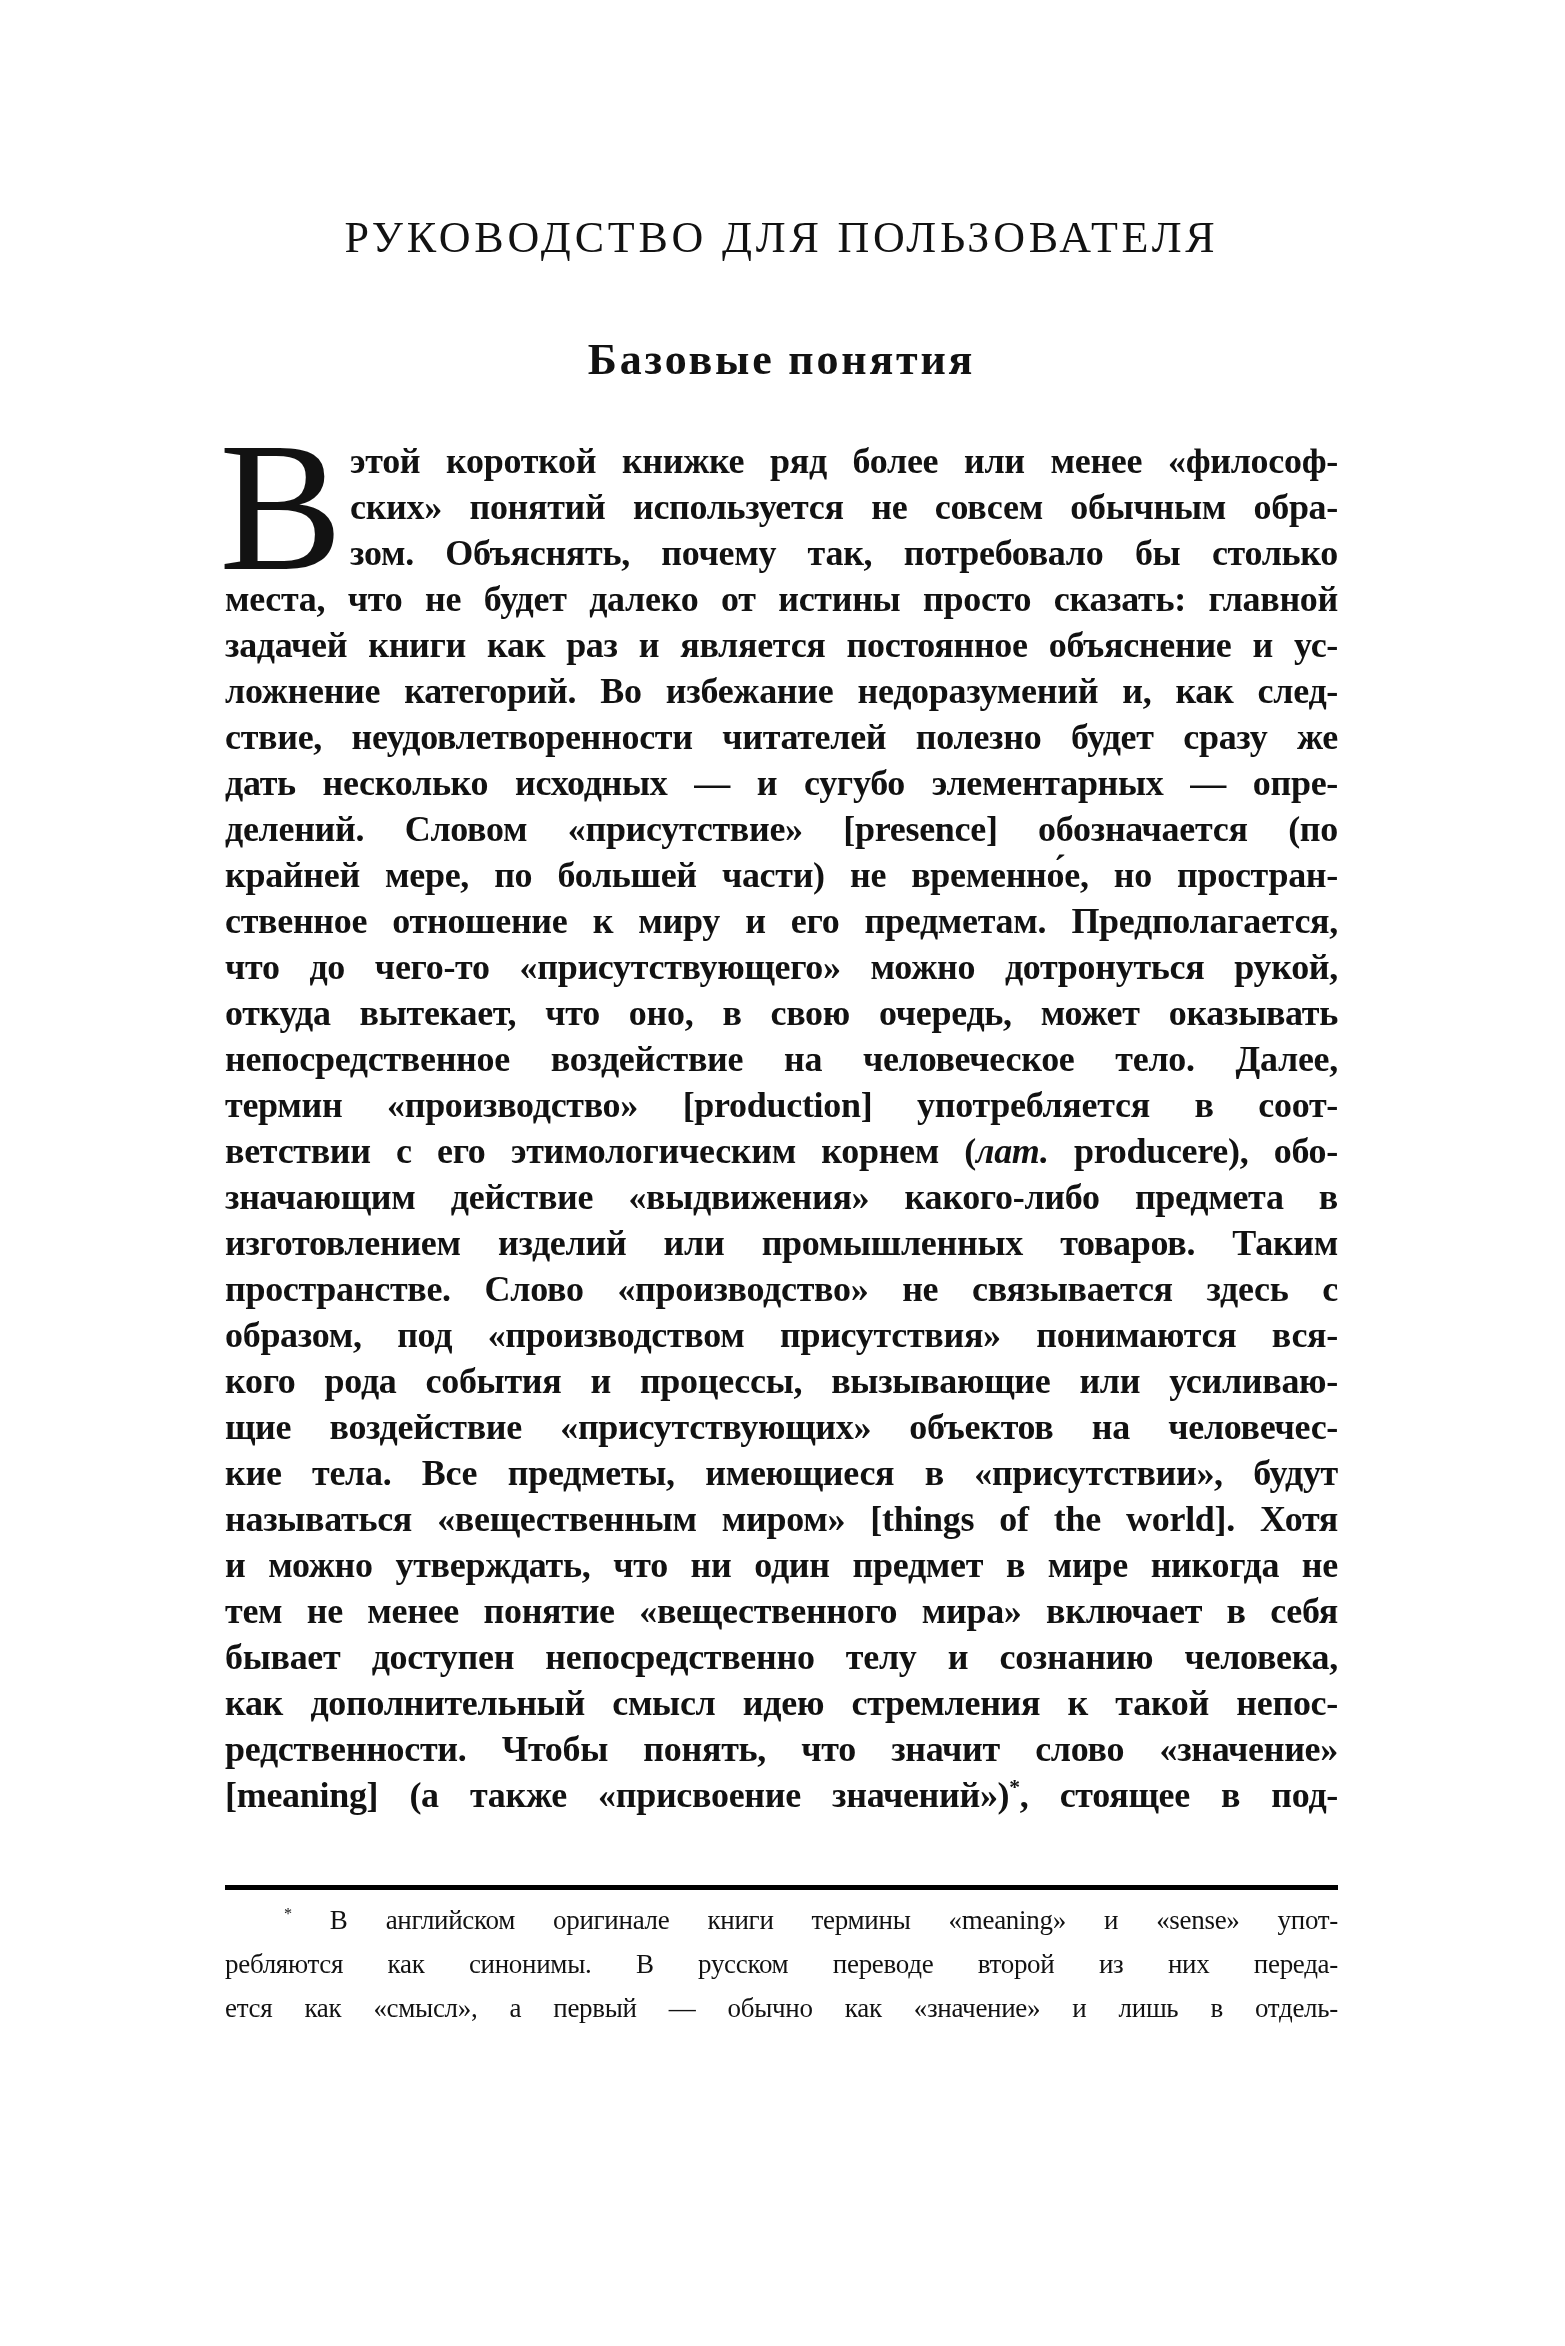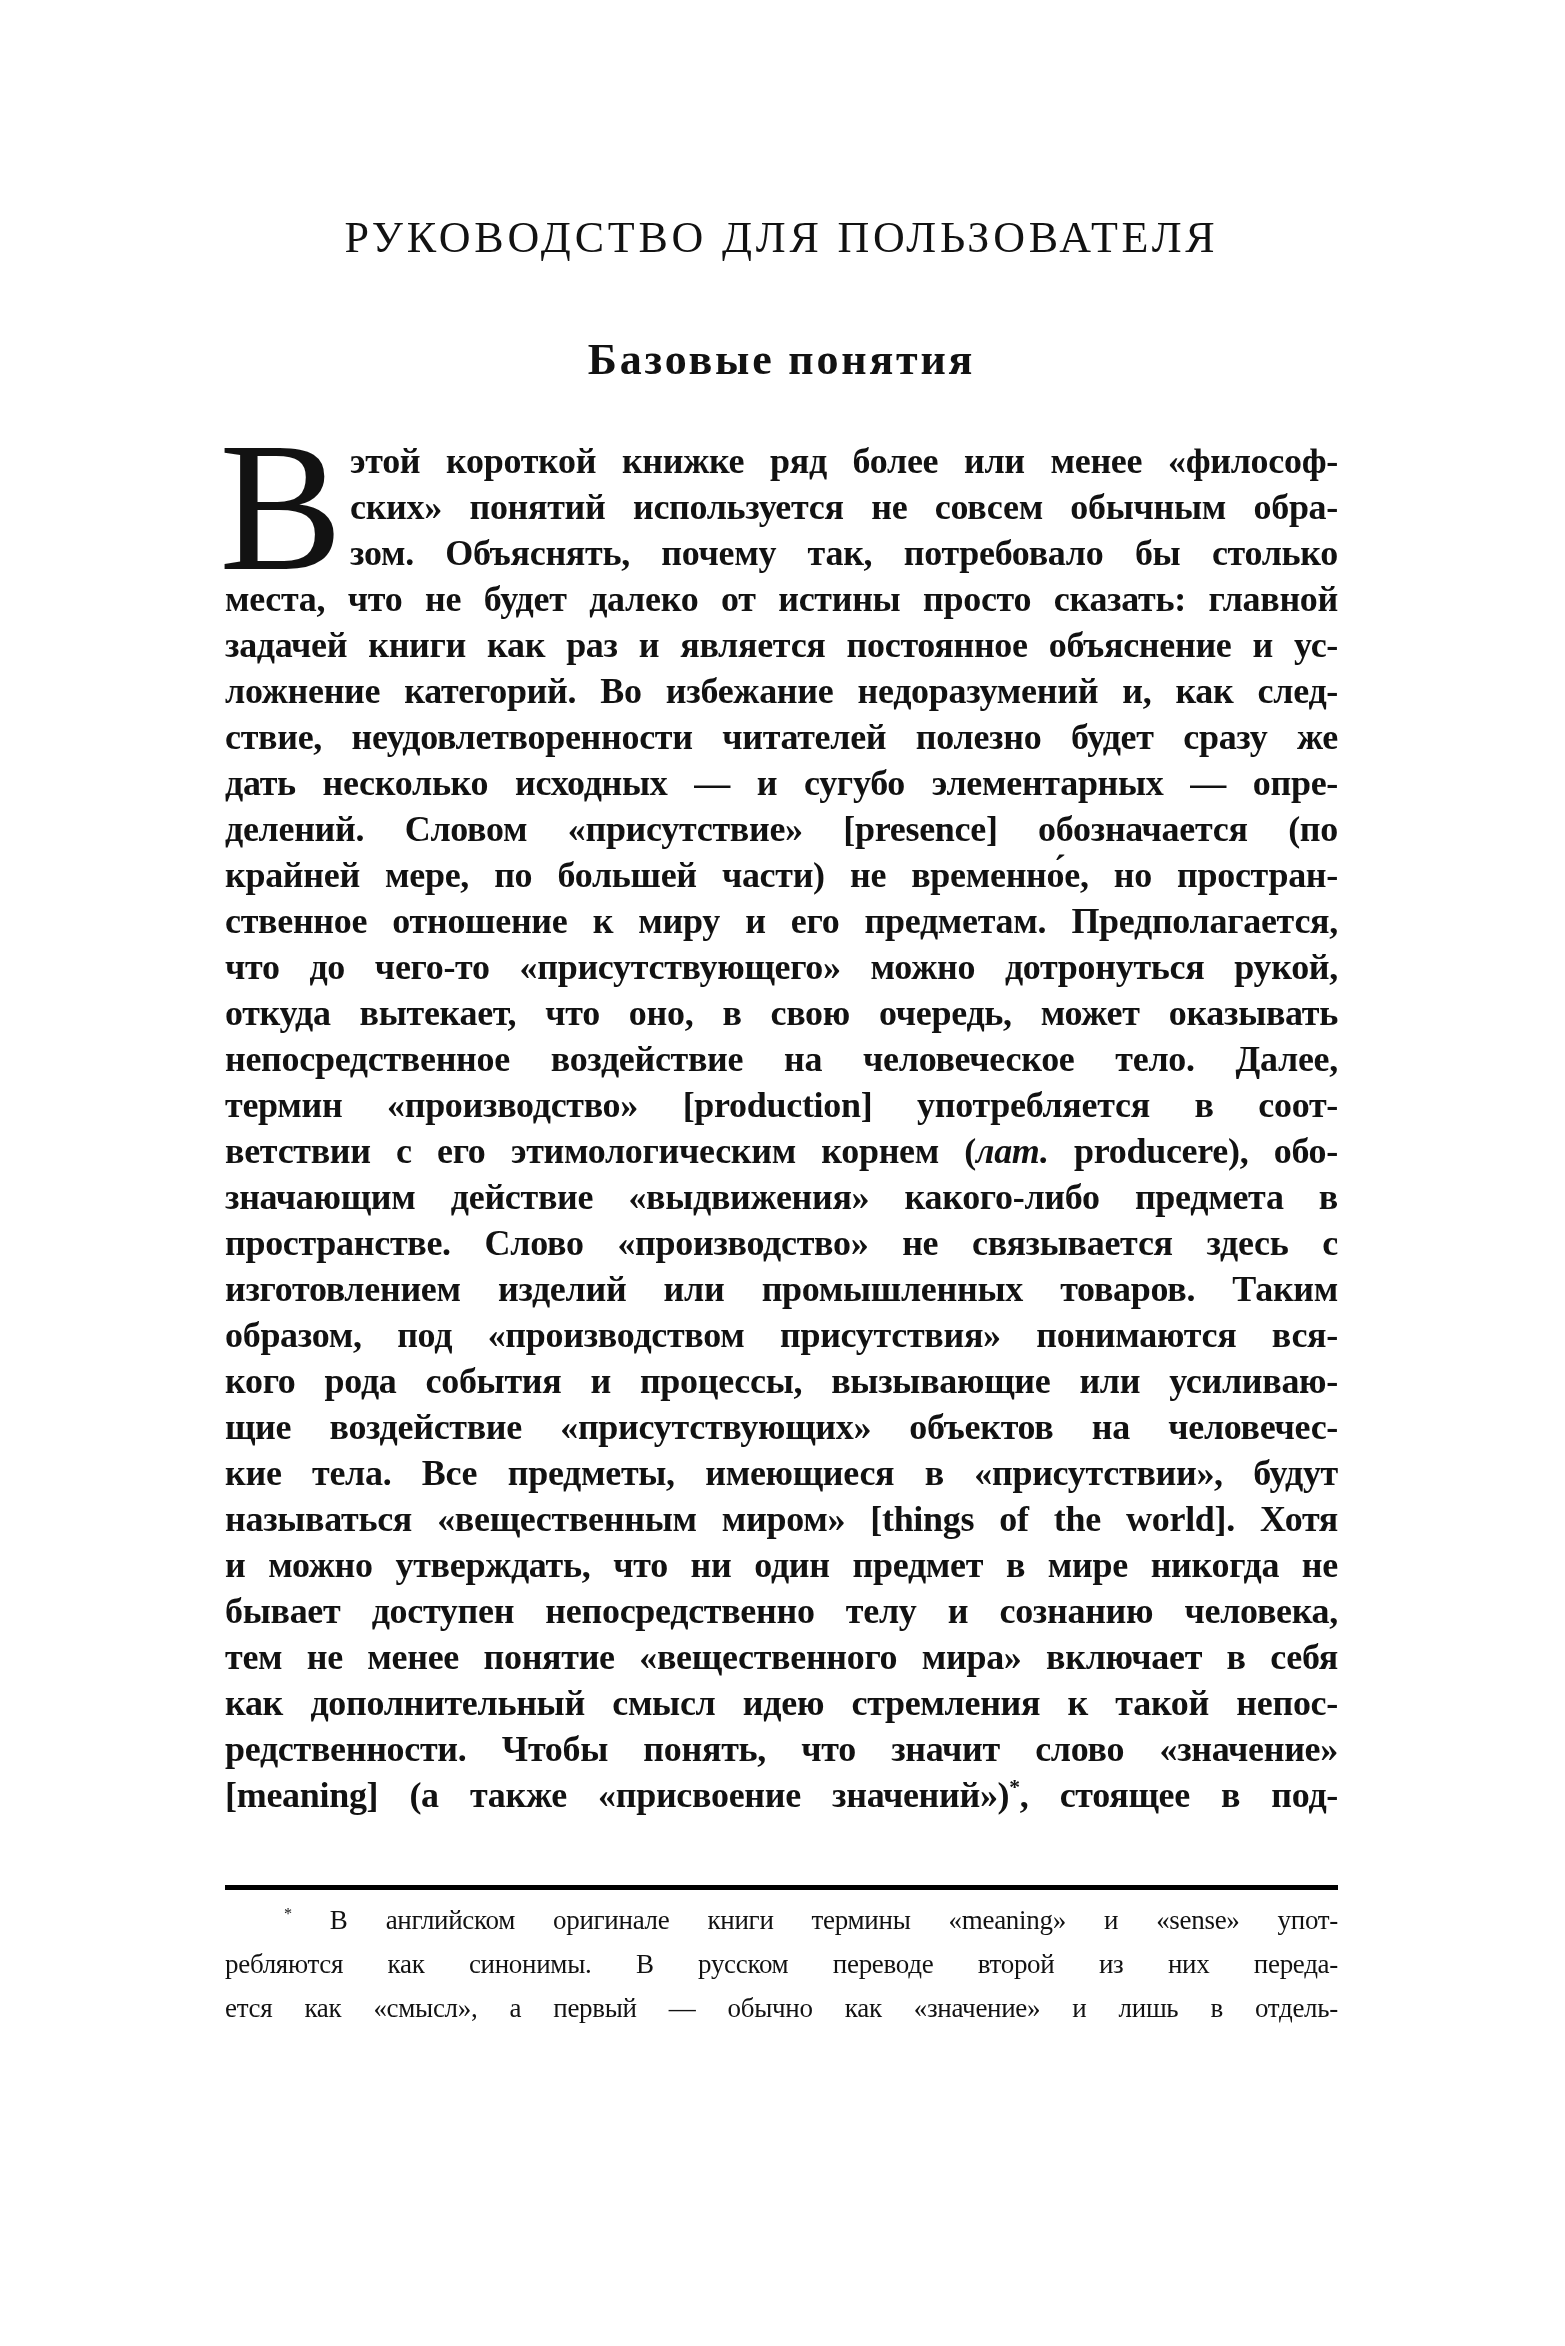--- a/index.html
+++ b/index.html
@@ -118,30 +118,30 @@
           <div class="line"><span>дать несколько исходных — и сугубо элементарных — опре-</span></div>
           <div class="line"><span>делений. Словом «присутствие» [presence] обозначается (по</span></div>
           <div class="line"><span>крайней мере, по большей части) не временно́е, но простран-</span></div>
           <div class="line"><span>ственное отношение к миру и его предметам. Предполагается,</span></div>
           <div class="line"><span>что до чего-то «присутствующего» можно дотронуться рукой,</span></div>
           <div class="line"><span>откуда вытекает, что оно, в свою очередь, может оказывать</span></div>
           <div class="line"><span>непосредственное воздействие на человеческое тело. Далее,</span></div>
           <div class="line"><span>термин «производство» [production] употребляется в соот-</span></div>
           <div class="line"><span>ветствии с его этимологическим корнем (</span><span class="it">лат.</span><span> producere), обо-</span></div>
           <div class="line"><span>значающим действие «выдвижения» какого-либо предмета в</span></div>
+          <div class="line"><span>изготовлением изделий или промышленных товаров. Таким</span></div>
           <div class="line"><span>пространстве. Слово «производство» не связывается здесь с</span></div>
-          <div class="line"><span>изготовлением изделий или промышленных товаров. Таким</span></div>
           <div class="line"><span>образом, под «производством присутствия» понимаются вся-</span></div>
           <div class="line"><span>кого рода события и процессы, вызывающие или усиливаю-</span></div>
           <div class="line"><span>щие воздействие «присутствующих» объектов на человечес-</span></div>
           <div class="line"><span>кие тела. Все предметы, имеющиеся в «присутствии», будут</span></div>
           <div class="line"><span>называться «вещественным миром» [things of the world]. Хотя</span></div>
           <div class="line"><span>и можно утверждать, что ни один предмет в мире никогда не</span></div>
+          <div class="line"><span>тем не менее понятие «вещественного мира» включает в себя</span></div>
           <div class="line"><span>бывает доступен непосредственно телу и сознанию человека,</span></div>
-          <div class="line"><span>тем не менее понятие «вещественного мира» включает в себя</span></div>
           <div class="line"><span>как дополнительный смысл идею стремления к такой непос-</span></div>
           <div class="line"><span>редственности. Чтобы понять, что значит слово «значение»</span></div>
           <div class="line"><span>[meaning] (а также «присвоение значений»)</span><span class="sup">*</span><span>, стоящее в под-</span></div>
         </div>
     </div>
 
     <div class="fn-rule" style="background: rgb(0, 0, 0);"></div>
 
     <div class="fn-block">
       <div id="footnote-lines">

